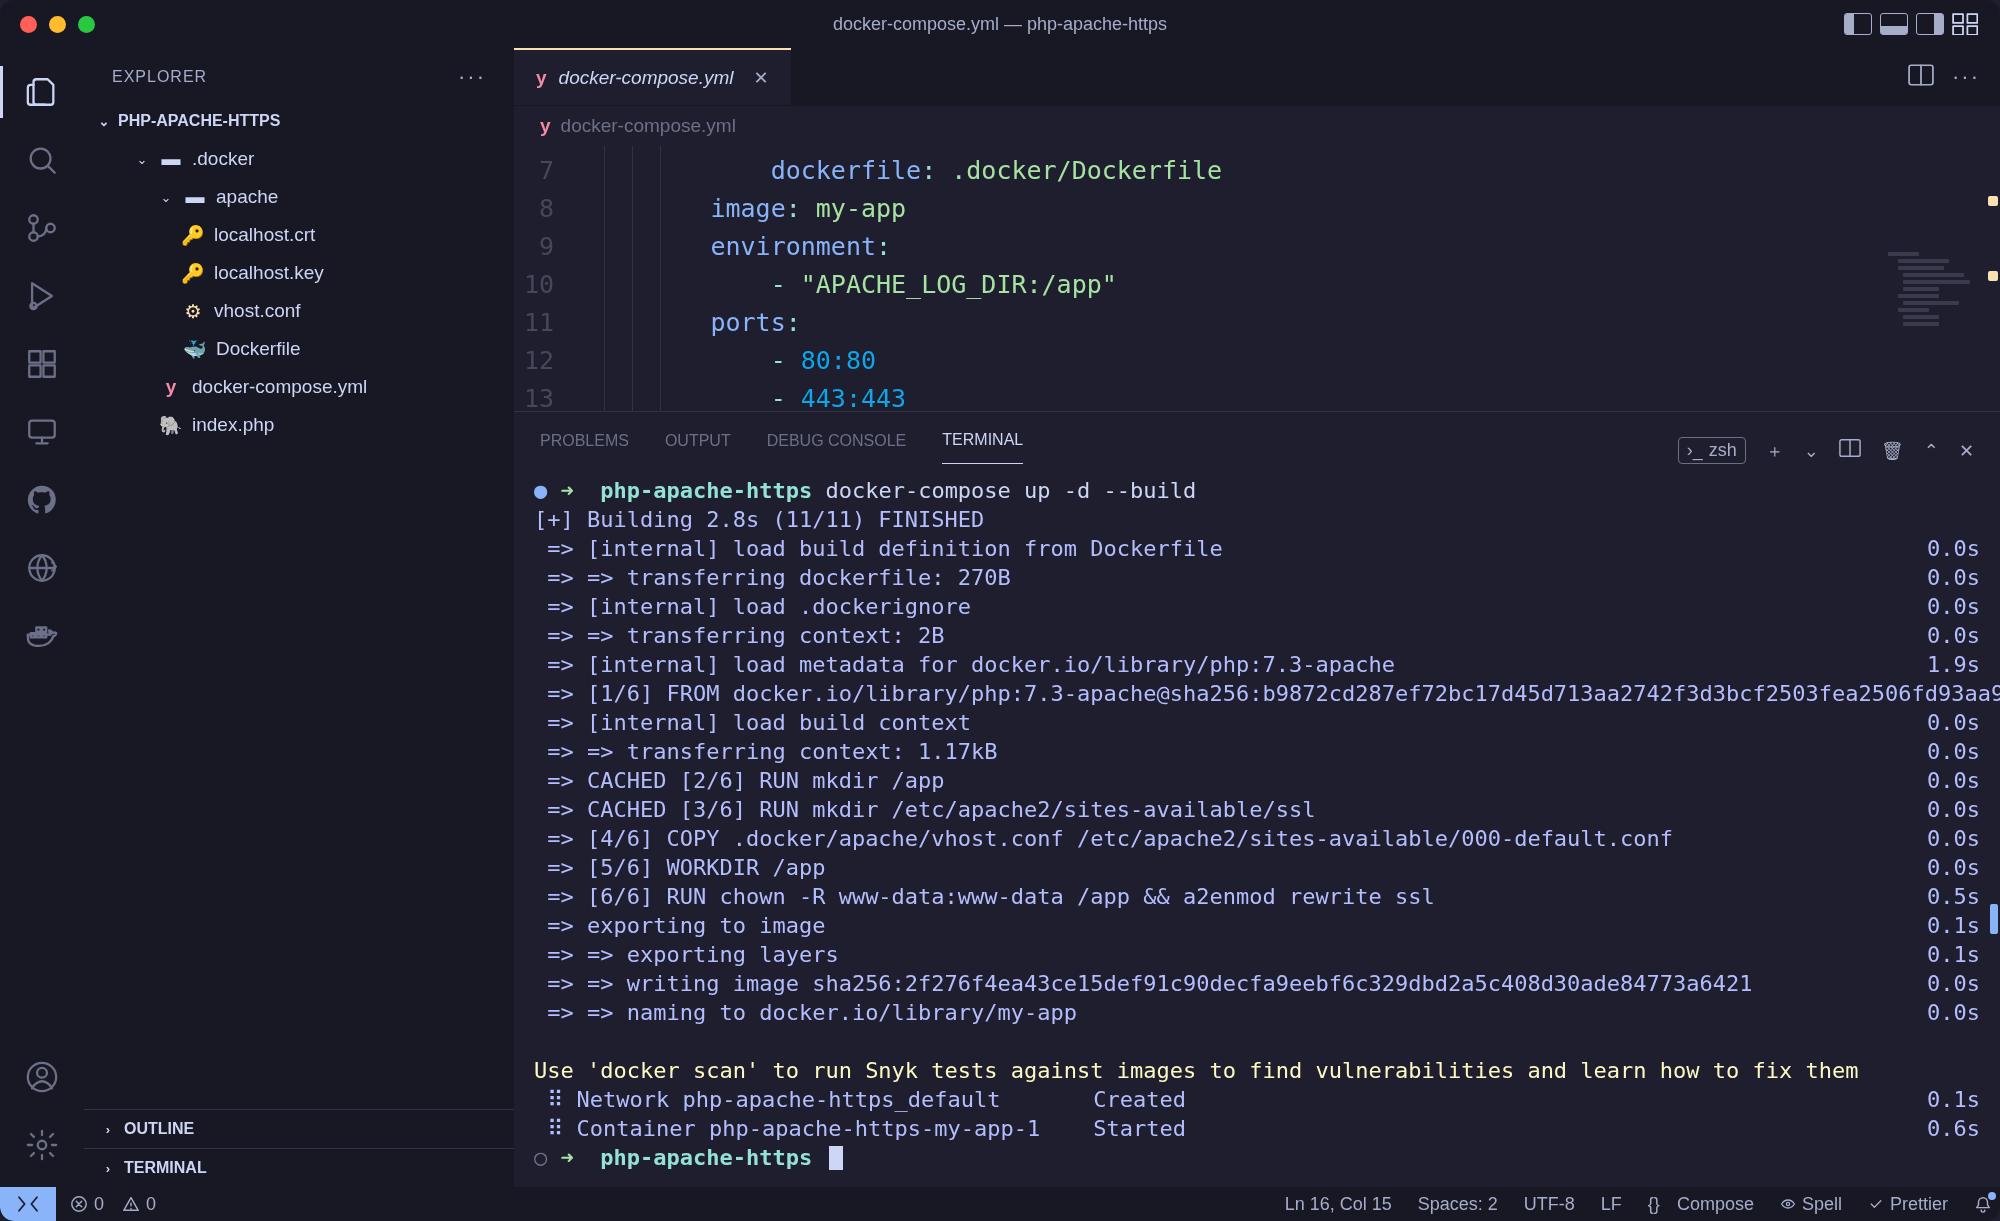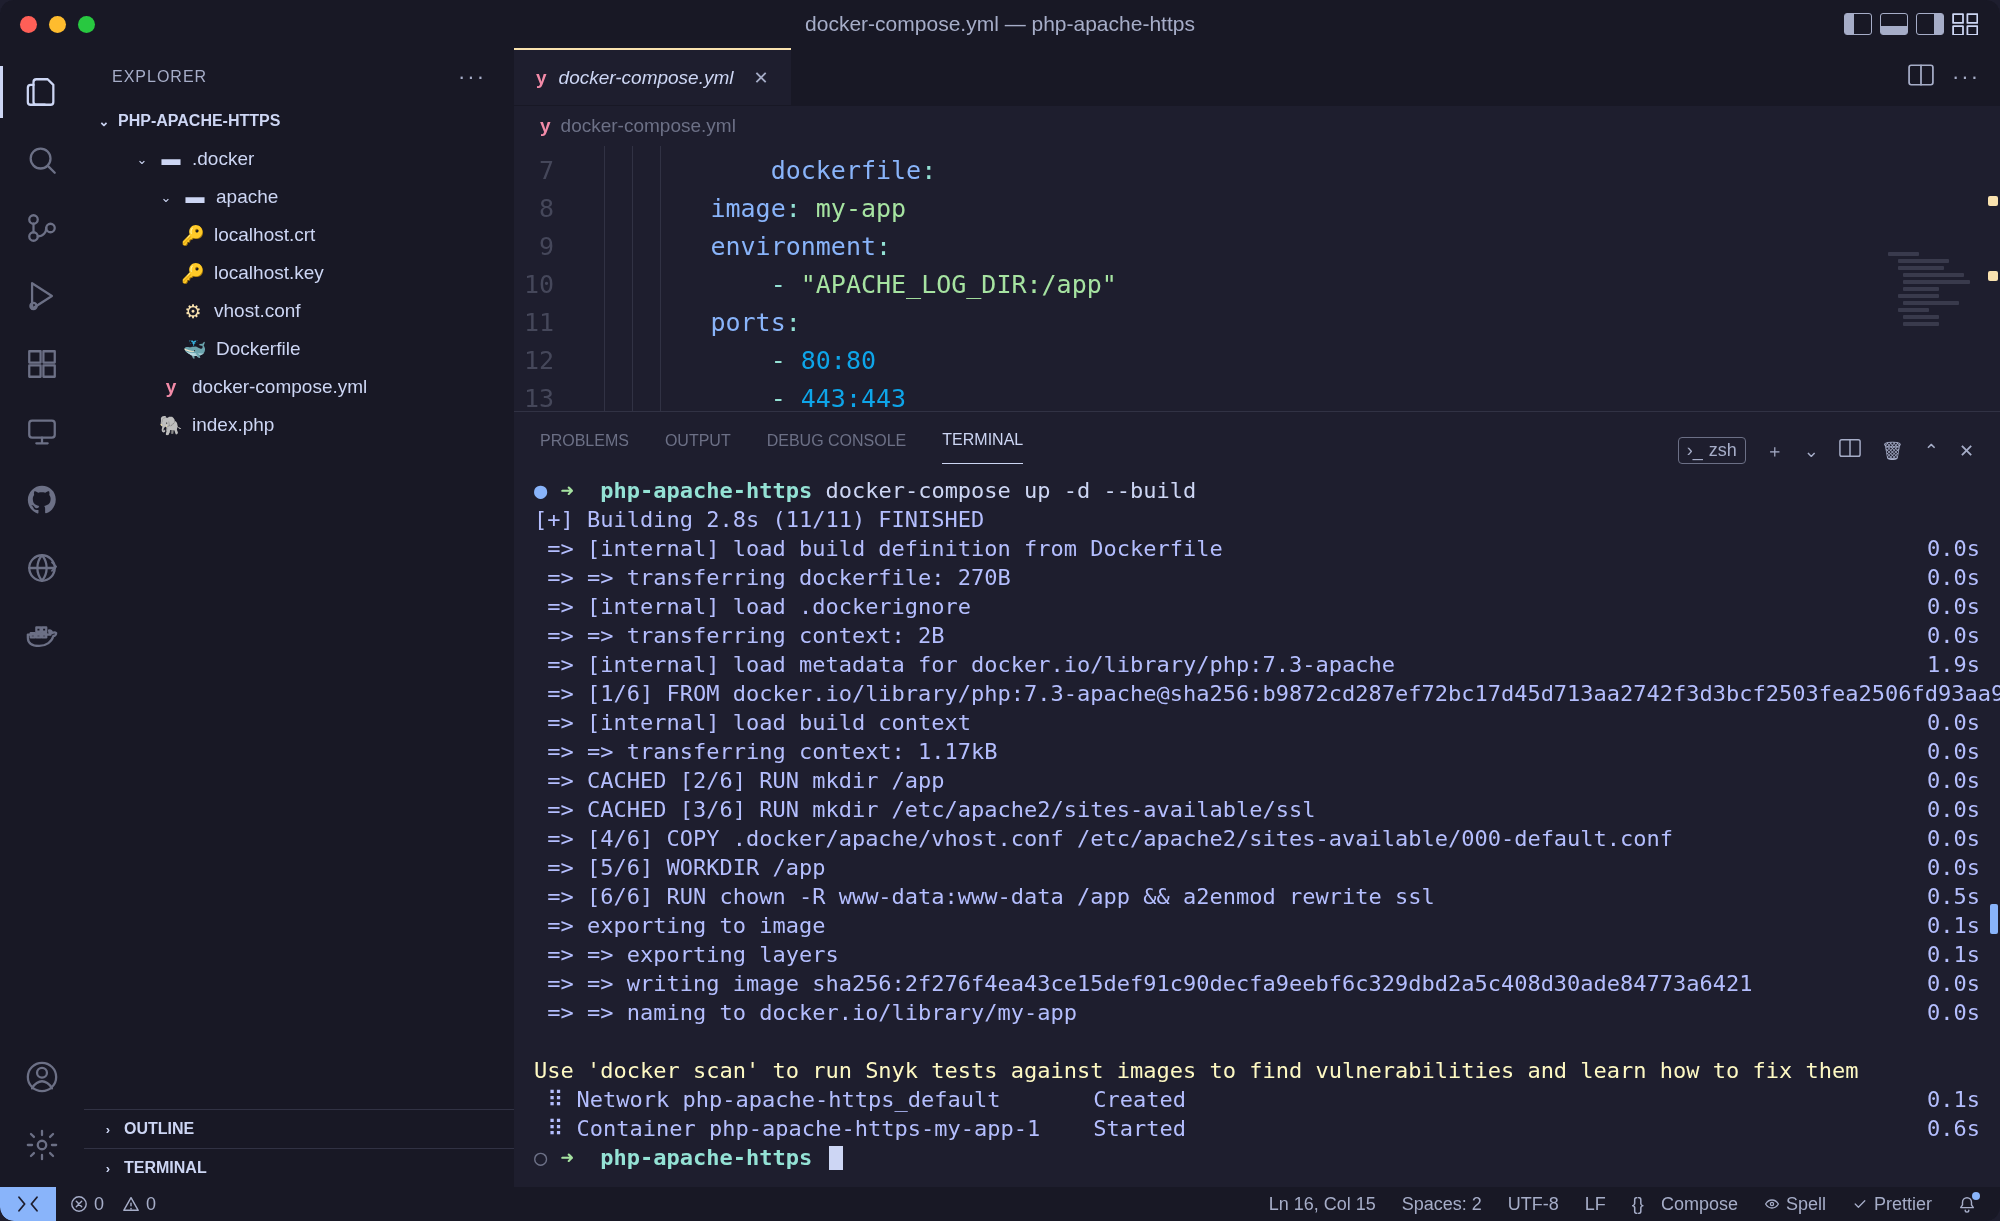--- a/index.html
+++ b/index.html
@@ -39,21 +39,21 @@
   height: 17px;
   border-radius: 50%;
 }
 .tl-close { background: #ff5f57; }
 .tl-min { background: #febc2e; }
 .tl-max { background: #28c840; }
 .titlebar-title {
   position: absolute;
   left: 50%;
   transform: translateX(-50%);
-  font-size: 21px;
+  font-size: 18px;
   color: #a6adc8;
 }
 .titlebar-right {
   margin-left: auto;
   display: flex;
   gap: 8px;
 }
 .layout-icon {
   width: 28px;
   height: 22px;
@@ -326,21 +326,21 @@
   display: flex;
   align-items: center;
   gap: 18px;
   padding-left: 14px;
 }
 .status-right {
   margin-left: auto;
   display: flex;
   align-items: center;
   gap: 26px;
-  padding-right: 24px;
+  padding-right: 8px;
 }
 .status-item { display: flex; align-items: center; gap: 6px; }
 .bell-badge { position: relative; }
 svg { fill: none; stroke: currentColor; stroke-width: 1.6; stroke-linecap: round; stroke-linejoin: round; }
 .folder-icon { color: #cdd6f4; }
 .key-icon { color: #89dceb; }
 .whale-icon { color: #89b4fa; }
 .php-icon { color: #cba6f7; }
 .conf-icon { color: #f9e2af; }
 .y-icon { color: #f38ba8; font-weight: 700; font-style: normal; font-family: sans-serif; }
@@ -550,21 +550,21 @@
           <div class="mm-line" style="width:35%;margin-left:15%"></div>
           <div class="mm-line" style="width:40%;margin-left:10%"></div>
           <div class="mm-line" style="width:55%;margin-left:15%"></div>
           <div class="mm-line" style="width:30%;margin-left:10%"></div>
           <div class="mm-line" style="width:35%;margin-left:15%"></div>
           <div class="mm-line" style="width:35%;margin-left:15%"></div>
         </div>
         <div class="guide" style="left:90px"></div>
         <div class="guide" style="left:118px"></div>
         <div class="guide" style="left:146px"></div>
-        <div class="line"><span class="gutter">7</span><span>            </span><span class="kw">dockerfile</span><span class="punc">: </span></div>
+        <div class="line"><span class="gutter">7</span><span>            </span><span class="kw">dockerfile</span><span class="punc">: </span><span class="str">.docker/Dockerfile</span></div>
         <div class="line"><span class="gutter">8</span><span>        </span><span class="kw">image</span><span class="punc">: </span><span class="str">my-app</span></div>
         <div class="line"><span class="gutter">9</span><span>        </span><span class="kw">environment</span><span class="punc">:</span></div>
         <div class="line"><span class="gutter">10</span><span>            </span><span class="punc">- </span><span class="str">"APACHE_LOG_DIR:/app"</span></div>
         <div class="line"><span class="gutter">11</span><span>        </span><span class="kw">ports</span><span class="punc">:</span></div>
         <div class="line"><span class="gutter">12</span><span>            </span><span class="punc">- </span><span class="yellow">80:80</span></div>
         <div class="line"><span class="gutter">13</span><span>            </span><span class="punc">- </span><span class="yellow">443:443</span></div>
         <div class="scroll-dots">
           <div class="sd" style="top:50px;background:#f9e2af"></div>
           <div class="sd" style="top:125px;background:#f9e2af"></div>
         </div>

